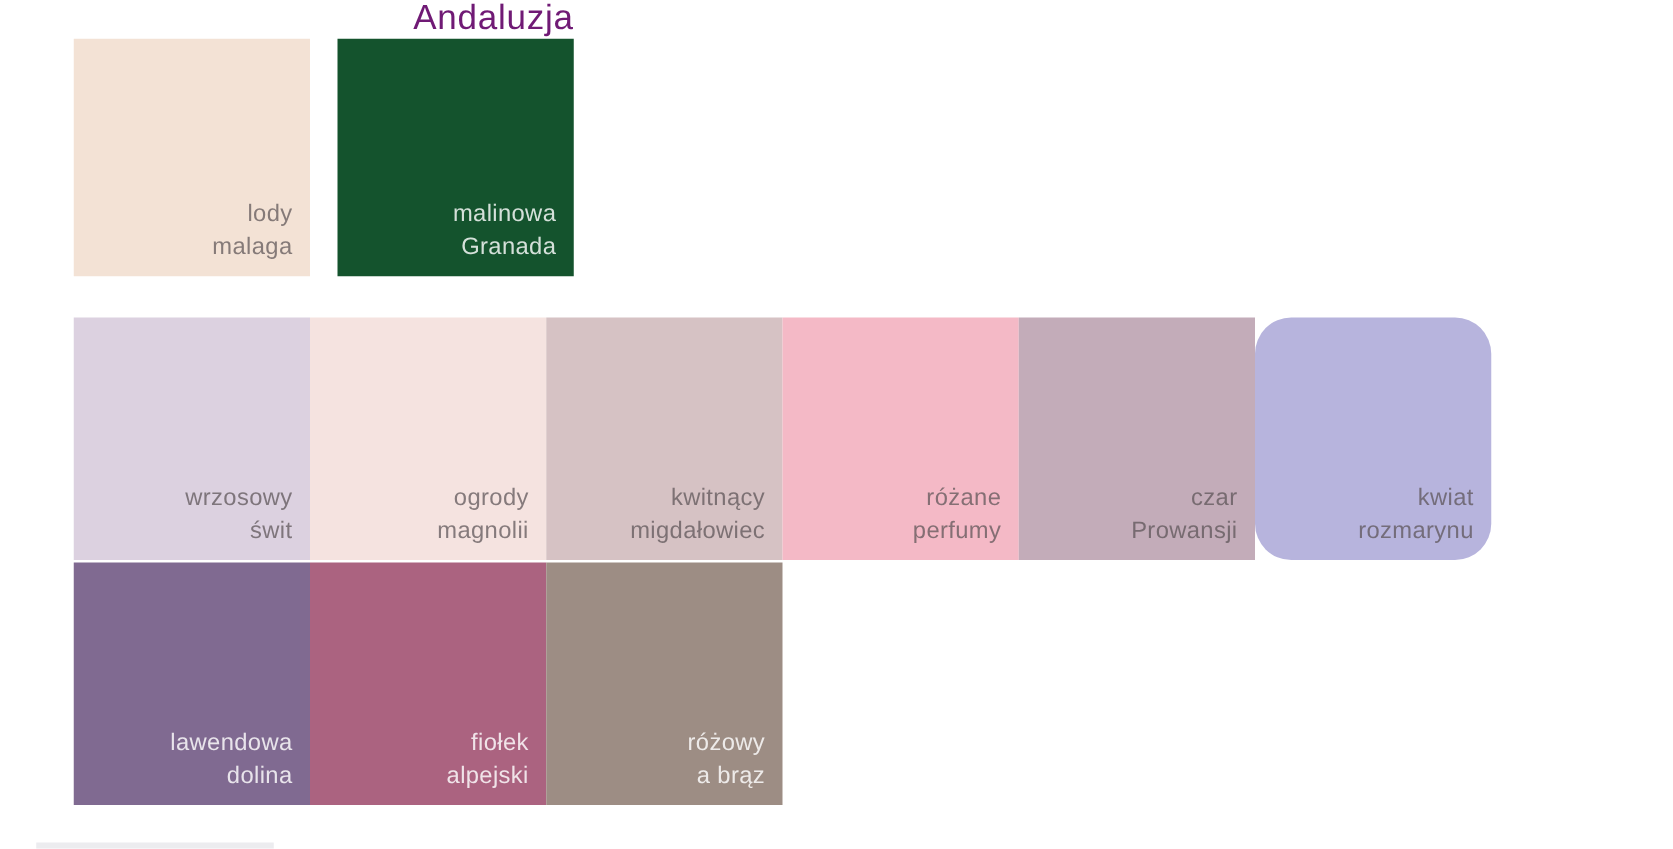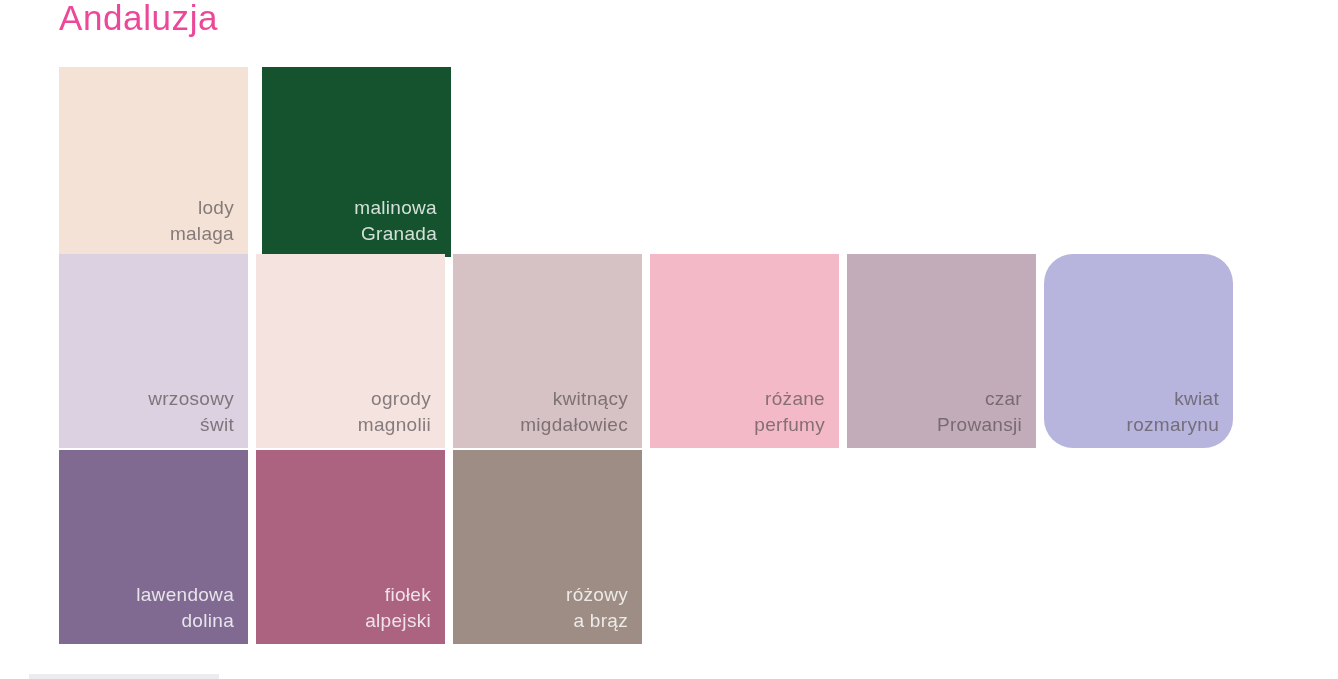--- a/index.html
+++ b/index.html
@@ -21,36 +21,37 @@
     position: relative;
     width: 1338px;
     height: 679px;
     background: #ffffff;
   }
 
   .section { position: absolute; left: 0; }
 
   .section-title {
     font-family: "Liberation Sans", "DejaVu Sans", sans-serif;
-    font-size: 35px;
+    font-size: 28px;
     font-weight: 400;
     letter-spacing: 0.6px;
-    color: #ec4899;
+    color: #701a75;
     line-height: 1;
     padding-left: 59px;
     margin: 0;
     white-space: nowrap;
+    text-align: right;
   }
 
   .swatch-rows { margin-top: 0; }
 
   .swatch-row {
     display: flex;
     padding-left: 59px;
-    gap: 8px;
+    gap: 0;
   }
   .swatch-row + .swatch-row { margin-top: 2px; }
 
   .swatch {
     position: relative;
     width: 189px;
     height: 195px;
     flex: 0 0 189px;
     overflow: hidden;
   }
@@ -67,21 +68,21 @@
     letter-spacing: 0.3px;
     color: rgba(90, 82, 84, 0.72);
     white-space: pre-line;
   }
   .swatch-label.light { color: rgba(255, 255, 255, 0.82); }
 
   
   #section-andaluzja { top: 0px; }
   #section-andaluzja .section-title { padding-top: 0px; height: 31px; }
   #section-andaluzja .swatch { height: 190px; }
-  #section-andaluzja .swatch-row { gap: 14px; margin-top: 36px; }
+  #section-andaluzja .swatch-row { gap: 22px; }
   #section-andaluzja .swatch { flex: 0 0 189px; width: 189px; }
 
   
   #section-prowansja { top: 254px; }
   #section-prowansja .section-title { height: 38px; }
   #section-prowansja .swatch { height: 194px; }
 
   
   .corner-box {
     position: absolute;

